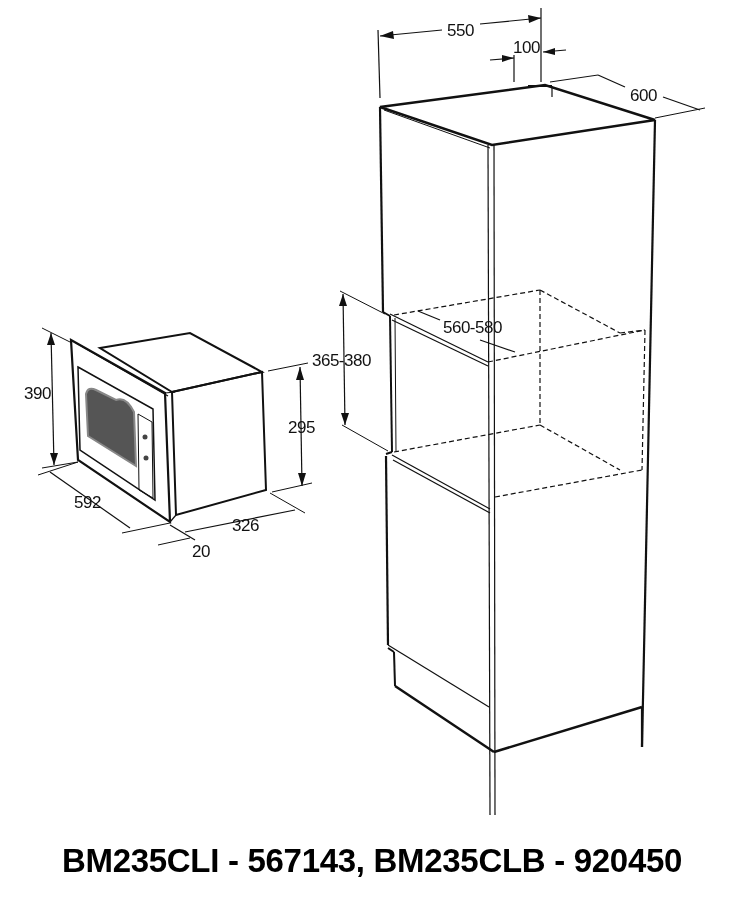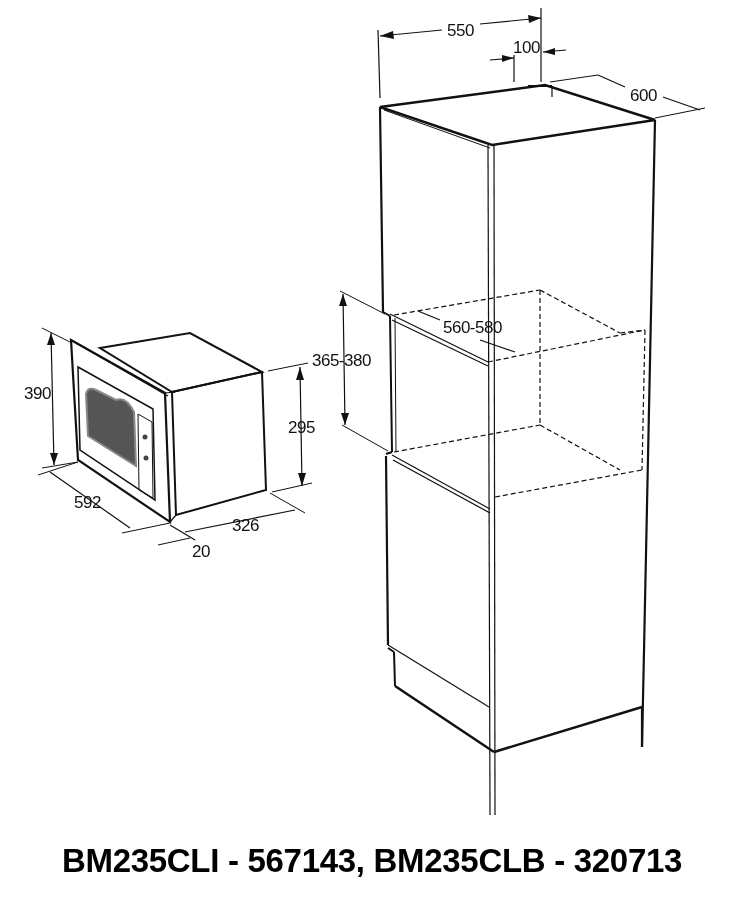--- a/index.html
+++ b/index.html
@@ -136,13 +136,13 @@
   <text class="dim" x="232" y="531">326</text>
   <text class="dim" x="192" y="557">20</text>
 
   <text class="dim" x="447" y="36">550</text>
   <text class="dim" x="513" y="53">100</text>
   <text class="dim" x="630" y="101">600</text>
   <text class="dim" x="443" y="333">560-580</text>
   <text class="dim" x="312" y="366">365-380</text>
 </svg>
 
-<div class="caption">BM235CLI - 567143, BM235CLB - 320713</div>
+<div class="caption">BM235CLI - 567143, BM235CLB - 920450</div>
 
 </body></html>

